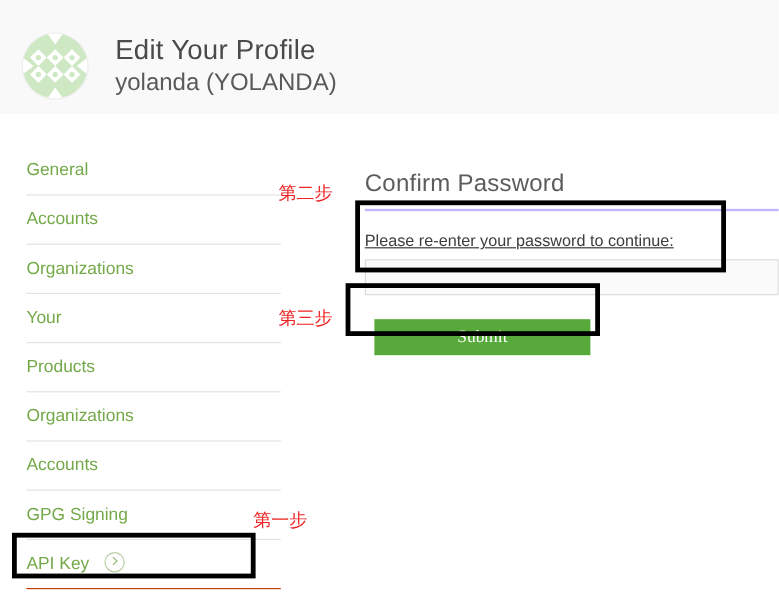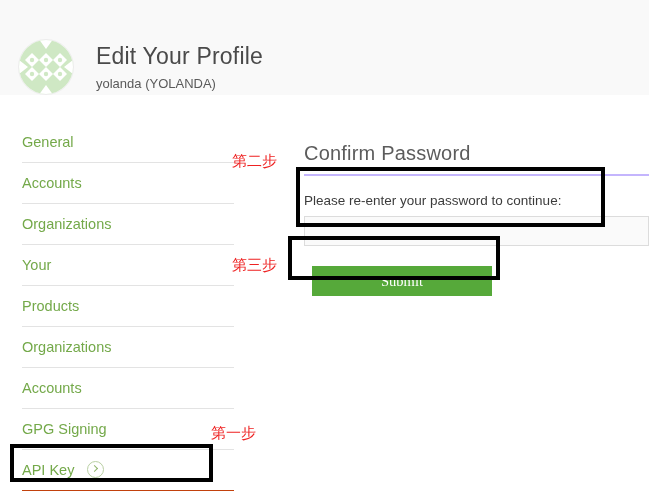--- a/index.html
+++ b/index.html
@@ -17,21 +17,21 @@
 
   
   .page-header {
     position: absolute;
     left: 0; top: 0;
     width: 649px;
     height: 95px;
     background: #f9f9f9;
     box-sizing: border-box;
     display: flex;
-    align-items: flex-end;
+    align-items: center;
   }
   .avatar {
     width: 56px;
     height: 56px;
     border-radius: 50%;
     margin-left: 18px;
     margin-top: 15px;
     overflow: hidden;
     flex: 0 0 auto;
     background: #ffffff;
@@ -44,21 +44,21 @@
     margin-top: 11px;
   }
   .header-title {
     font-size: 23px;
     color: #4a4a4a;
     font-weight: normal;
     line-height: 30px;
     letter-spacing: .2px;
   }
   .header-sub {
-    font-size: 13px;
+    font-size: 20px;
     color: #5a5a5a;
     line-height: 22px;
     margin-top: 2px;
   }
 
   
   .content {
     position: absolute;
     left: 0; top: 95px;
     width: 623px;
@@ -121,20 +121,21 @@
     line-height: 28px;
     padding-bottom: 7px;
     border-bottom: 2px solid #c4b5fd;
     letter-spacing: .2px;
   }
   .field-label {
     font-size: 13.5px;
     color: #3c3c3c;
     margin-top: 12px;
     line-height: 18px;
+    text-decoration: underline;
   }
   .password-input {
     display: block;
     box-sizing: border-box;
     width: 345px;
     height: 30px;
     margin-top: 6px;
     background: #fafafa;
     border: 1px solid #dcdcdc;
     font-family: "Liberation Sans", sans-serif;

